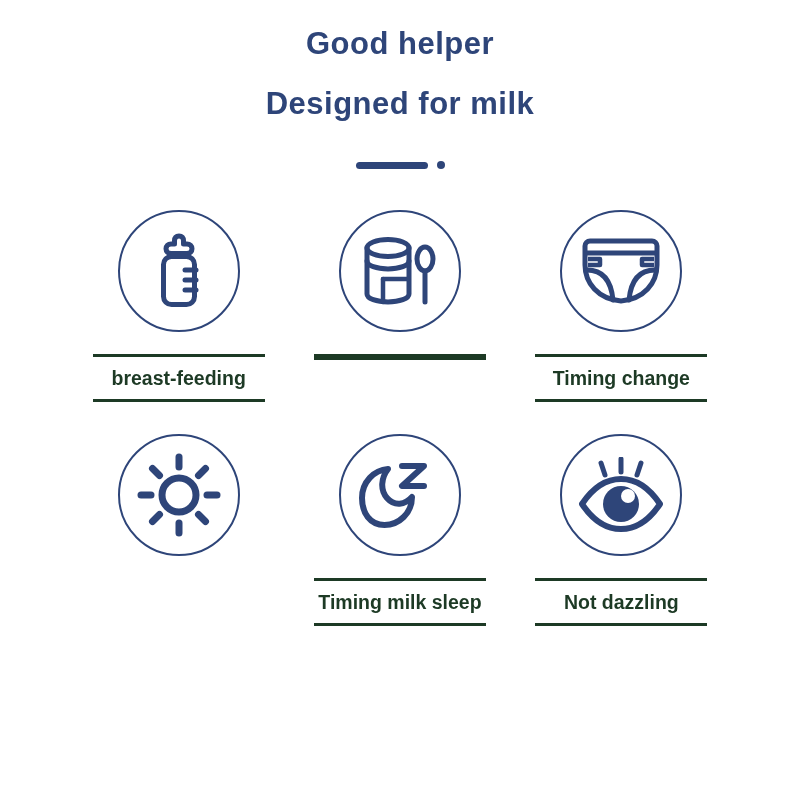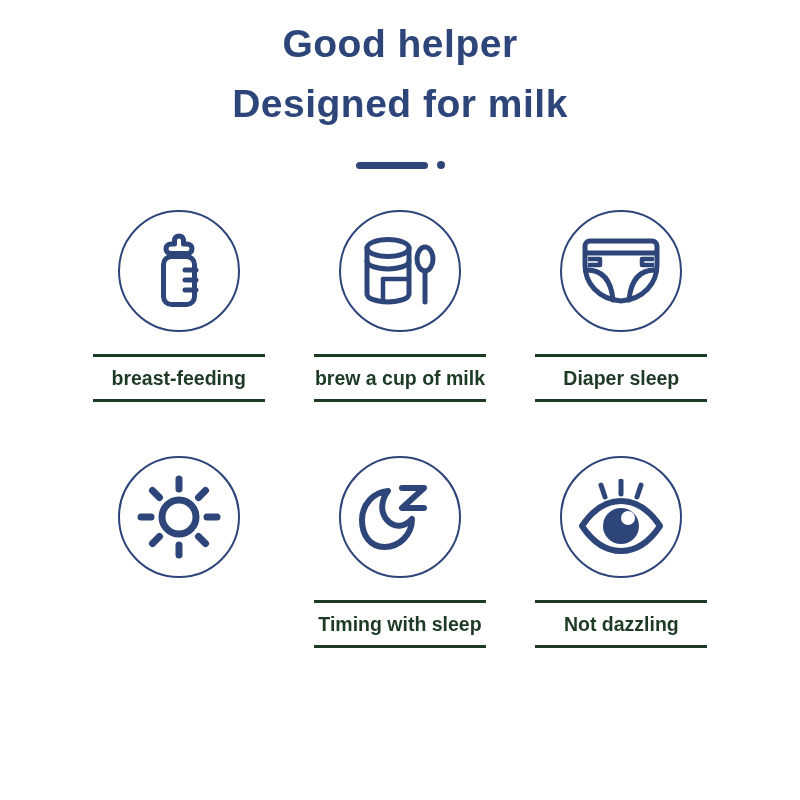--- a/index.html
+++ b/index.html
@@ -20,21 +20,21 @@
     box-sizing: border-box;
   }
 
   
   .headline {
     text-align: center;
     padding-top: 14px;
   }
   .headline-line {
     color: #2e4579;
-    font-size: 39px;
+    font-size: 31px;
     font-weight: bold;
     line-height: 60px;
     letter-spacing: 0.5px;
     white-space: nowrap;
   }
 
   
   .divider {
     display: flex;
     align-items: center;
@@ -54,21 +54,21 @@
     height: 8px;
     border-radius: 50%;
     background: #2e4579;
   }
 
   
   .grid {
     margin-top: 38px;
     display: grid;
     grid-template-columns: repeat(3, 1fr);
-    row-gap: 54px;
+    row-gap: 32px;
     padding: 0 68px;
     box-sizing: border-box;
   }
   .cell {
     display: flex;
     flex-direction: column;
     align-items: center;
   }
   .icon-circle {
     width: 122px;
@@ -144,39 +144,38 @@
           <ellipse cx="30" cy="15" rx="21" ry="8.5" stroke="#2e4579" stroke-width="5"></ellipse>
           <path d="M9 28 C9 32.5 18.5 36 30 36 C41.5 36 51 32.5 51 28" stroke="#2e4579" stroke-width="5" stroke-linecap="round"></path>
           <path d="M25 46 L25 69" stroke="#2e4579" stroke-width="4.5" stroke-linecap="round"></path>
           <path d="M25 46 L50 46" stroke="#2e4579" stroke-width="4.5" stroke-linecap="round"></path>
           <ellipse cx="67" cy="26" rx="8" ry="12" stroke="#2e4579" stroke-width="5"></ellipse>
           <line x1="67" y1="38" x2="67" y2="69" stroke="#2e4579" stroke-width="5" stroke-linecap="round"></line>
         </svg>
       </div>
       <div class="label-block">
         <div class="label-rule"></div>
-        <div class="label-text">brew a cup of milk</div>
         <div class="label-rule"></div>
       </div>
     </div>
 
     <div class="cell">
       <div class="icon-circle">
         <svg width="82" height="68" viewBox="0 0 82 68" fill="none">
           <path d="M5 9 C5 6.2 7.2 4 10 4 L72 4 C74.8 4 77 6.2 77 9 L77 28 C77 46 64 62 41 64 C18 62 5 46 5 28 Z" stroke="#2e4579" stroke-width="5" stroke-linejoin="round"></path>
           <line x1="6" y1="16" x2="76" y2="16" stroke="#2e4579" stroke-width="5"></line>
           <path d="M8 22 L20 22 L20 28 L8 28" stroke="#2e4579" stroke-width="4.5" stroke-linejoin="round"></path>
           <path d="M74 22 L62 22 L62 28 L74 28" stroke="#2e4579" stroke-width="4.5" stroke-linejoin="round"></path>
           <path d="M7 33 C22 33 31 42 33 63" stroke="#2e4579" stroke-width="5" stroke-linecap="round"></path>
           <path d="M75 33 C60 33 51 42 49 63" stroke="#2e4579" stroke-width="5" stroke-linecap="round"></path>
         </svg>
       </div>
       <div class="label-block">
         <div class="label-rule"></div>
-        <div class="label-text">Diaper sleep</div>
+        <div class="label-text">Timing change</div>
         <div class="label-rule"></div>
       </div>
     </div>
 
     <div class="cell">
       <div class="icon-circle">
         <svg width="84" height="84" viewBox="0 0 84 84" fill="none">
           <circle cx="42" cy="42" r="17" stroke="#2e4579" stroke-width="7"></circle>
           <g stroke="#2e4579" stroke-width="7" stroke-linecap="round">
             <line x1="42" y1="4" x2="42" y2="14"></line>
@@ -194,21 +193,21 @@
 
     <div class="cell">
       <div class="icon-circle">
         <svg width="84" height="84" viewBox="0 0 84 84" fill="none">
           <path d="M54 44 C54 60 41 72 26.5 72 C12 72 4 60 4 45 C4 29 16 17 30 16 C23 25 22 37 29 45 C36.5 53.5 47 52 54 44 Z" stroke="#2e4579" stroke-width="6" stroke-linejoin="round"></path>
           <path d="M44 13 L66 13 L44 33 L66 33" stroke="#2e4579" stroke-width="6" stroke-linecap="round" stroke-linejoin="round"></path>
         </svg>
       </div>
       <div class="label-block">
         <div class="label-rule"></div>
-        <div class="label-text">Timing with sleep</div>
+        <div class="label-text">Timing milk sleep</div>
         <div class="label-rule"></div>
       </div>
     </div>
 
     <div class="cell">
       <div class="icon-circle">
         <svg width="90" height="76" viewBox="0 0 90 76" fill="none">
           <g stroke="#2e4579" stroke-width="5" stroke-linecap="round">
             <line x1="25" y1="6" x2="29" y2="18"></line>
             <line x1="45" y1="2" x2="45" y2="15"></line>

